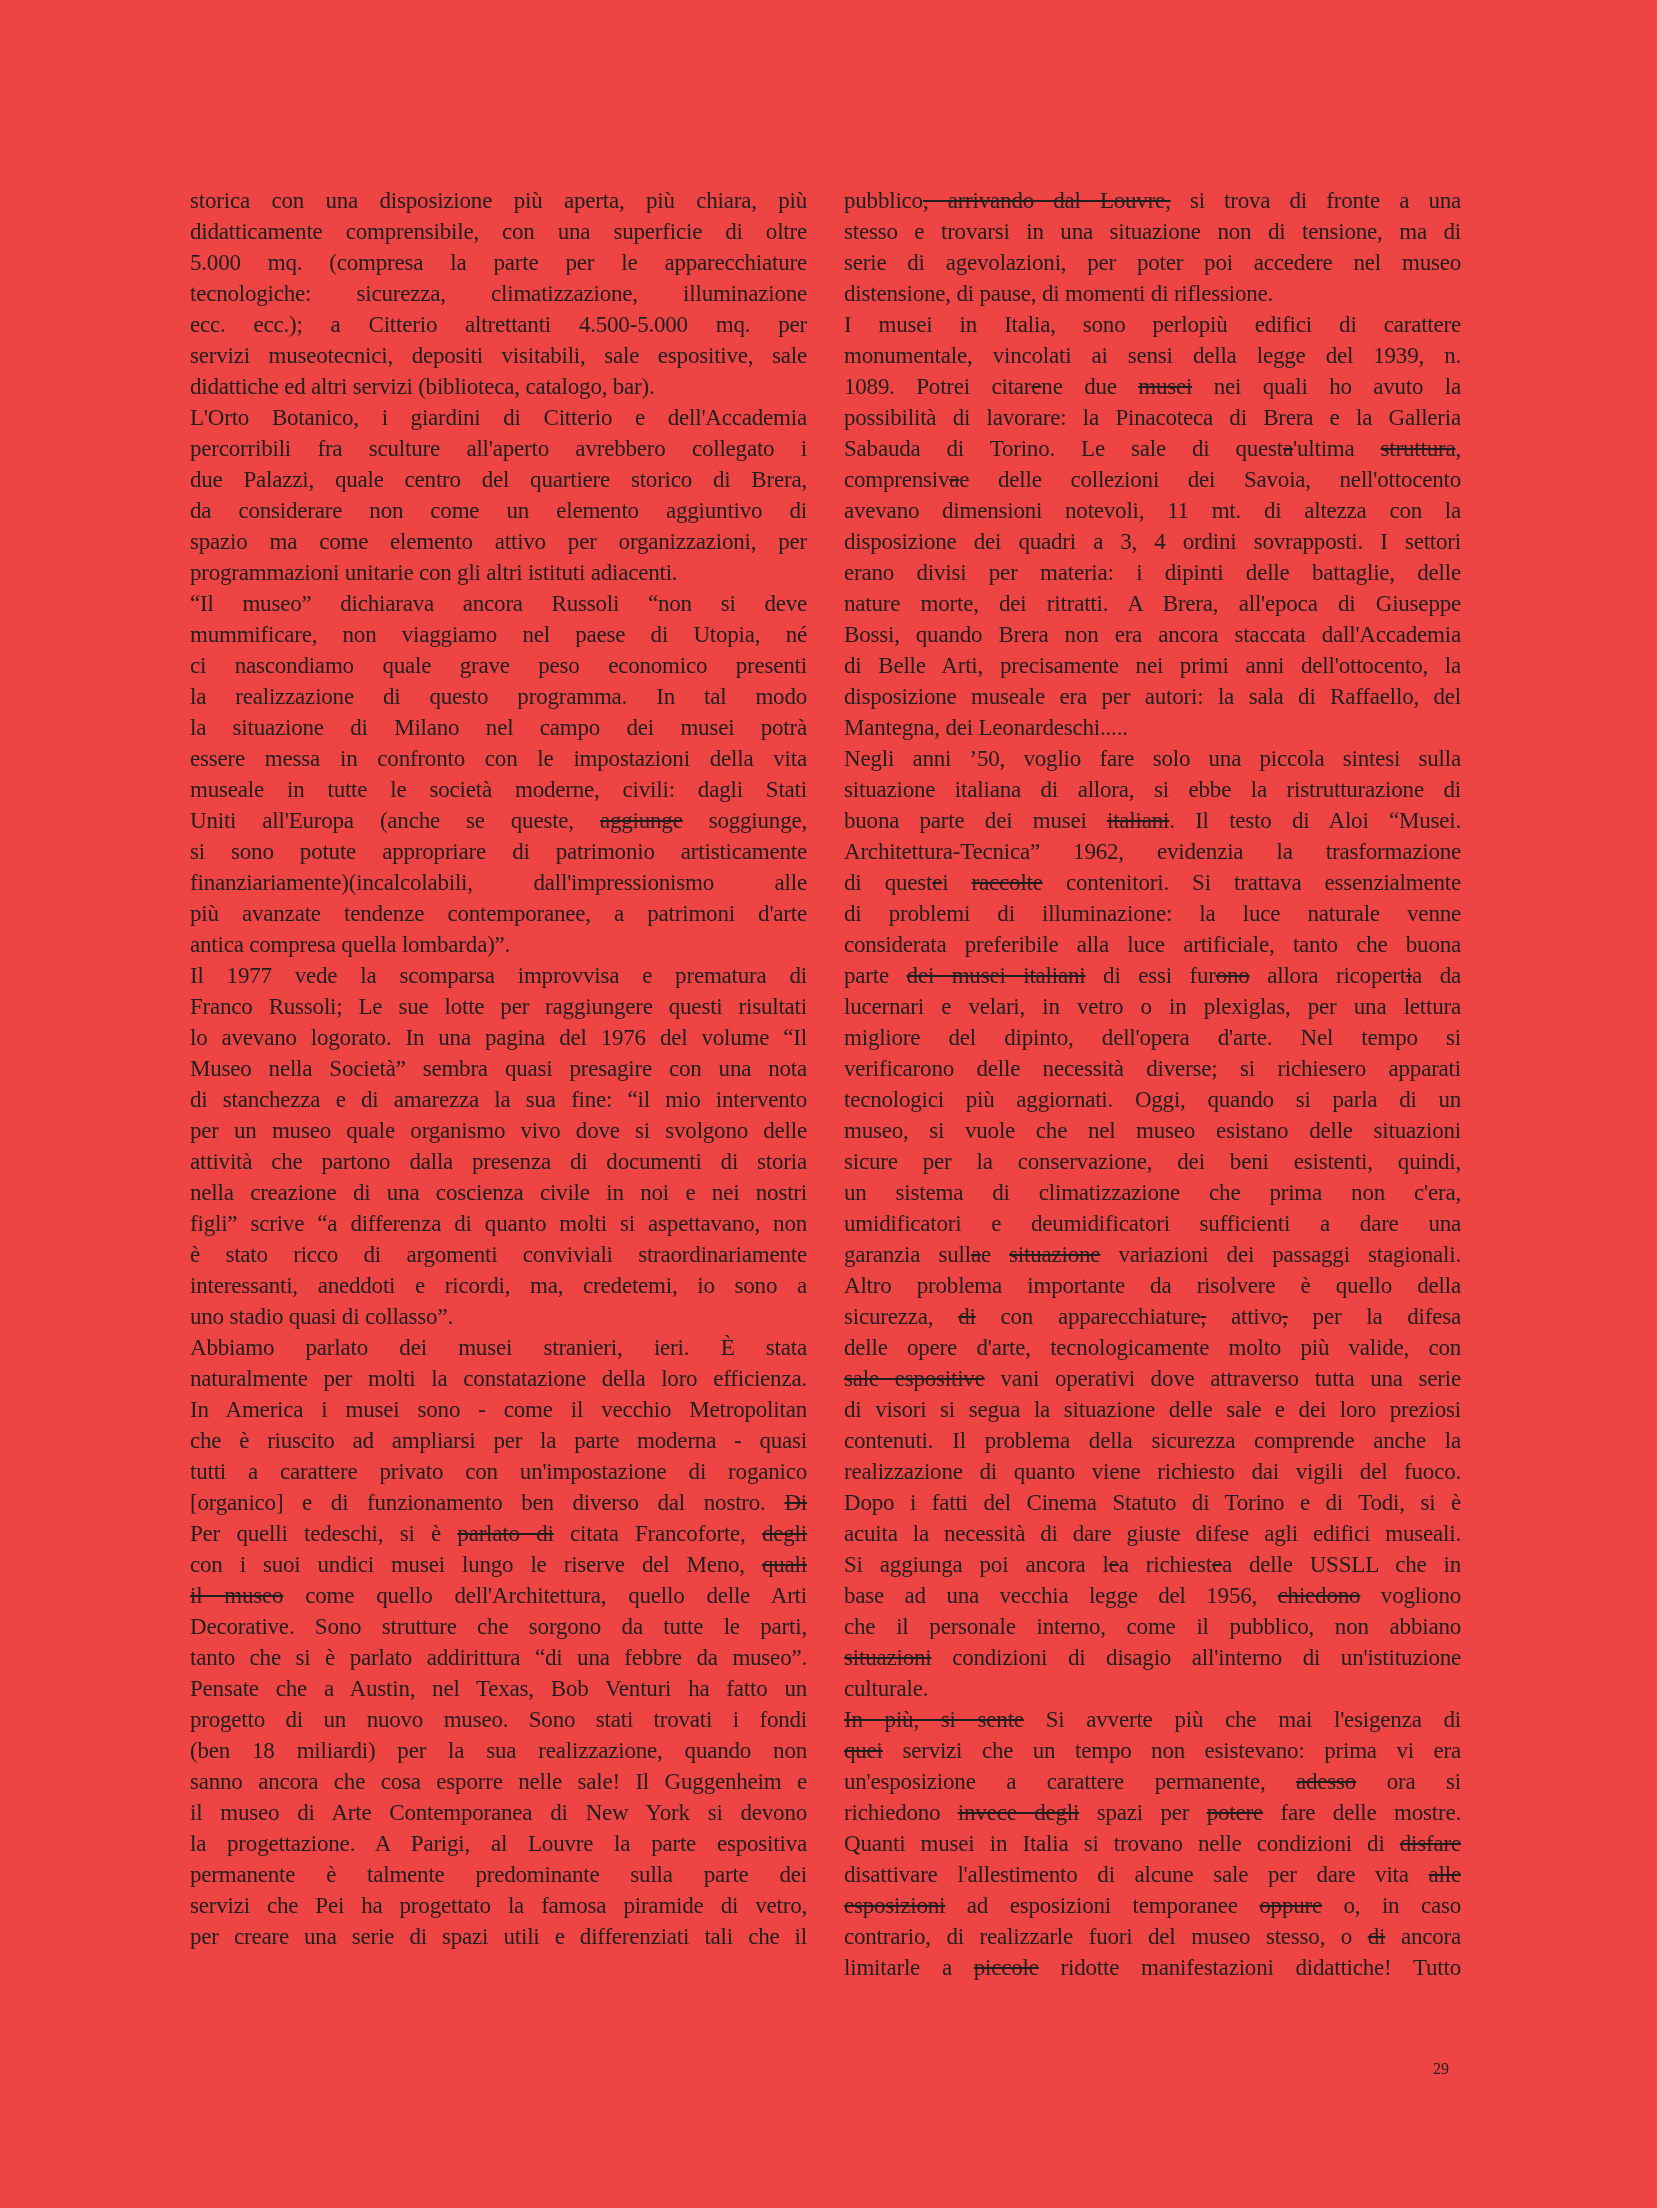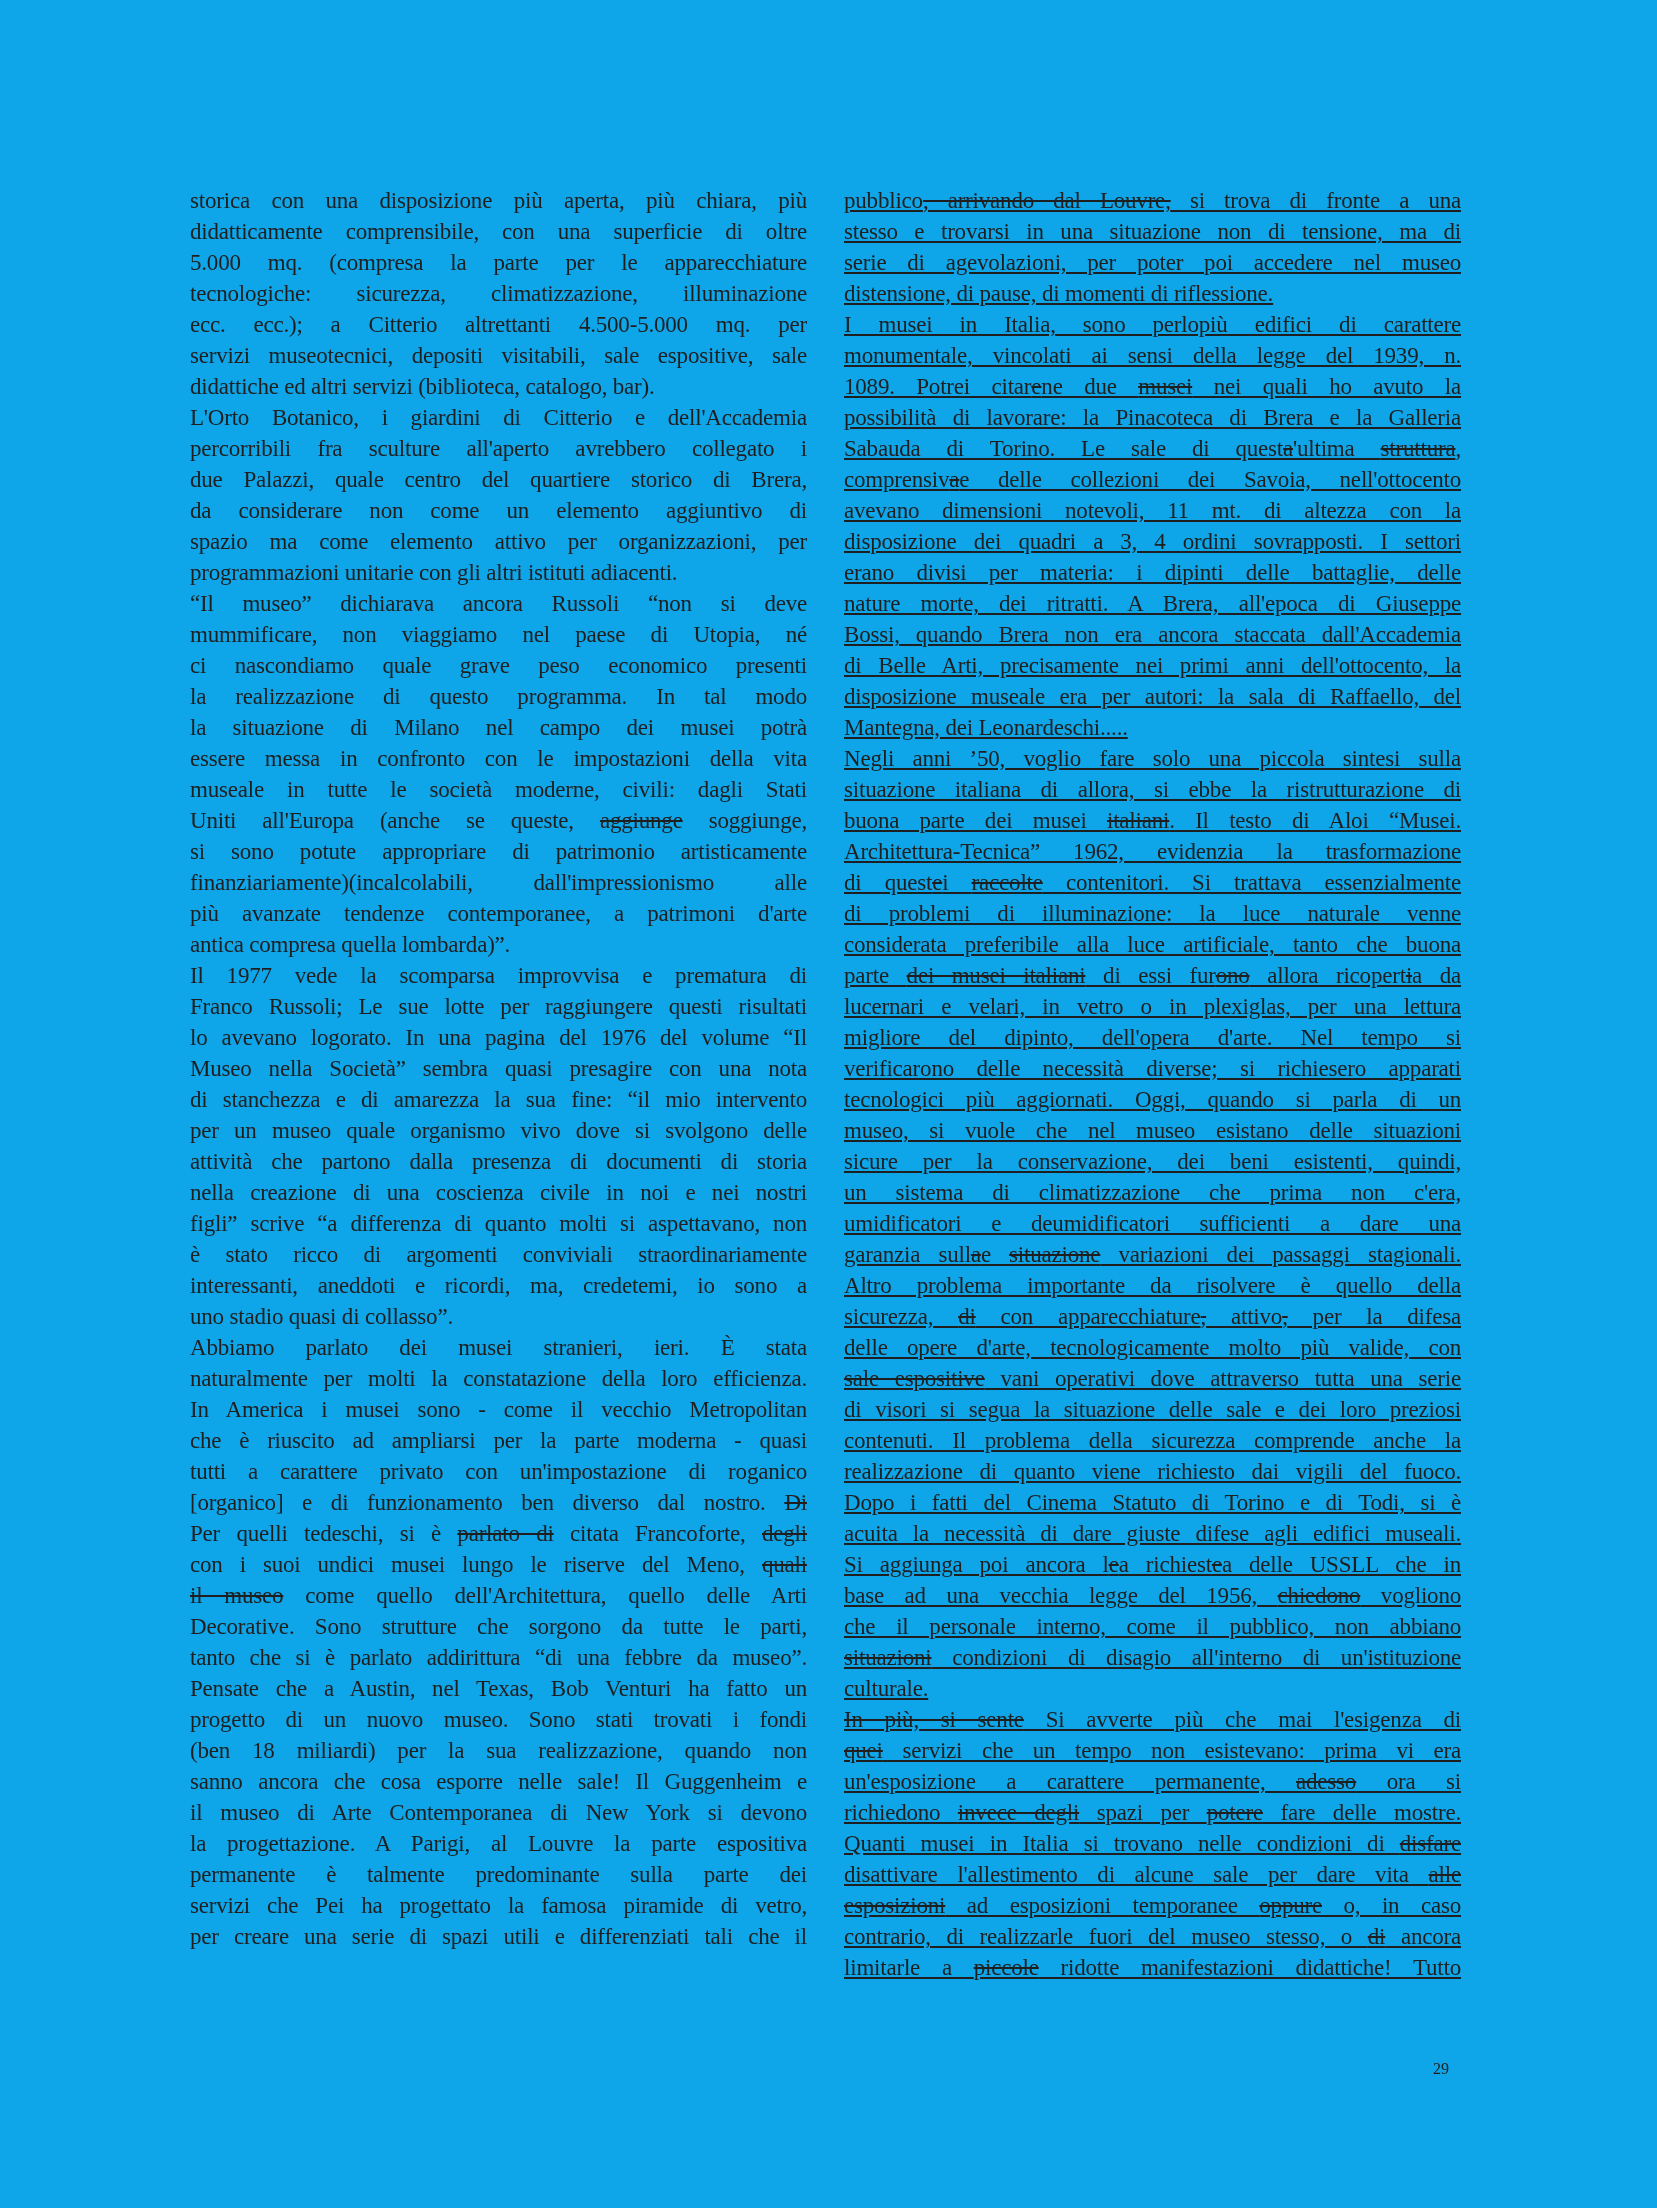--- a/index.html
+++ b/index.html
@@ -1,31 +1,31 @@
 <!DOCTYPE html>
 <html style="font-size:14px"><head>
 <meta charset="utf-8">
 <style>
   html, body { margin: 0; padding: 0; background: #ffffff; }
   .page {
     position: relative;
     width: 1658px;
     height: 2208px;
-    background: #0ea5e9;
+    background: #ef4444;
     font-family: "Liberation Serif", "DejaVu Serif", serif;
     color: #1f1f1f;
     overflow: hidden;
   }
   .col {
     position: absolute;
     top: 185px;
     width: 617px;
   }
   .col-left  { left: 190px; }
-  .col-right { left: 844px; text-decoration: underline; }
+  .col-right { left: 844px; }
   .line {
     font-size: 23px;
     line-height: 31px;
     height: 31px;
     letter-spacing: -0.2px;
     text-align: justify;
     text-align-last: justify;
   }
   .line.noj { text-align-last: left; }
   .struck {

